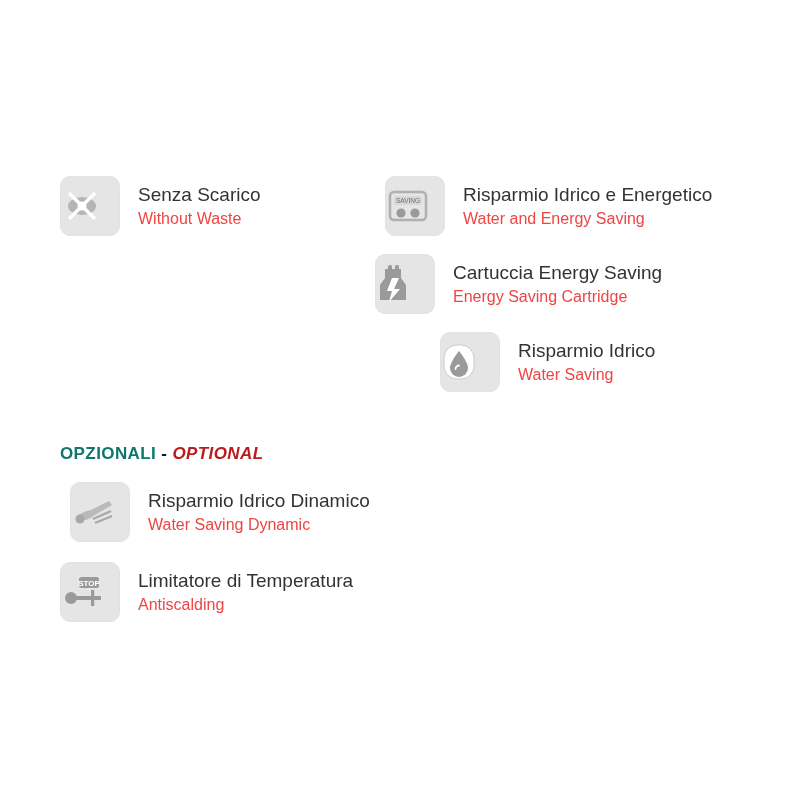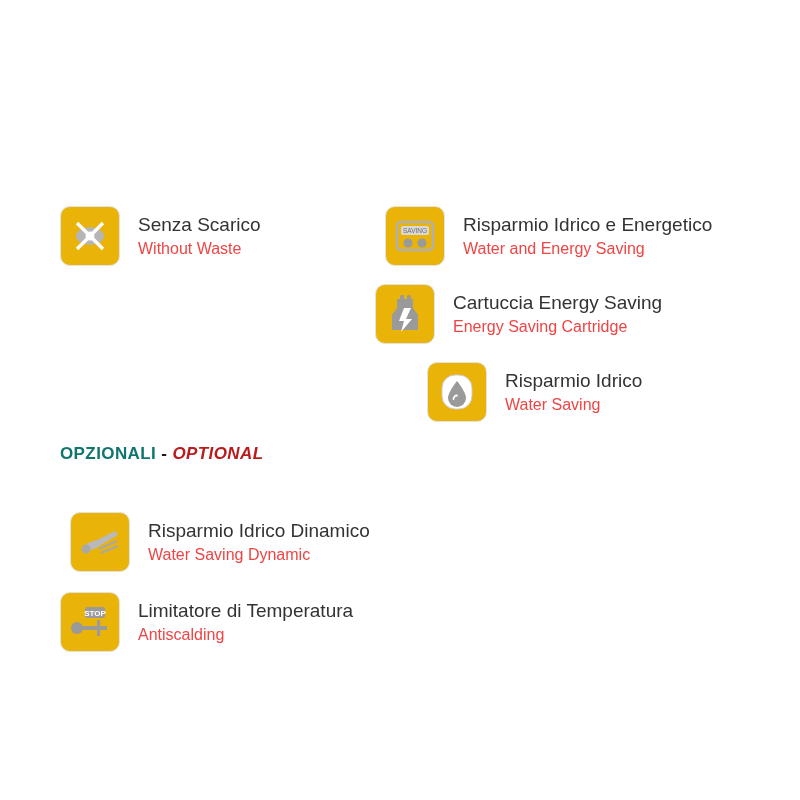--- a/index.html
+++ b/index.html
@@ -19,32 +19,30 @@
     position: relative;
     width: 800px;
     height: 800px;
   }
 
   
   .feature {
     position: absolute;
     display: flex;
     align-items: center;
-    margin-top: 30px;
   }
 
   .icon-box {
     width: 60px;
     height: 60px;
     border-radius: 10px;
-    background: #eab308;
+    background: #e5e5e5;
     border: 1px solid #e2e2e2;
     display: flex;
     align-items: center;
-    justify-content: center;
     flex: 0 0 auto;
     box-sizing: border-box;
   }
 
   .labels {
     margin-left: 18px;
     display: flex;
     flex-direction: column;
     justify-content: center;
   }
@@ -139,21 +137,21 @@
           <path d="M16 14 L23 14 L18 25 L24 25 L13 38 L16 27 L11 27 Z" fill="#ffffff"></path>
         </svg>
       </span>
     </div>
     <div class="labels">
       <div class="label-it">Cartuccia Energy Saving</div>
       <div class="label-en">Energy Saving Cartridge</div>
     </div>
   </div>
 
-  <div class="feature" style="left:385px; top:332px;padding-left:42px;">
+  <div class="feature" style="left:398px; top:332px;padding-left:42px;">
     <div class="icon-box">
       <span>
         <svg width="36" height="38" viewBox="0 0 36 38">
           <rect x="3" y="2" width="30" height="34" rx="13" fill="#ffffff" stroke="#cccccc" stroke-width="1"></rect>
           <path d="M18 8 C18 8 27 19 27 25 A9 9 0 0 1 9 25 C9 19 18 8 18 8 Z" fill="#9a9a9a"></path>
           <path d="M14.5 26 a3.5 3.5 0 0 1 3.5 -3.5" fill="none" stroke="#ffffff" stroke-width="1.8" stroke-linecap="round"></path>
         </svg>
       </span>
     </div>
     <div class="labels">

